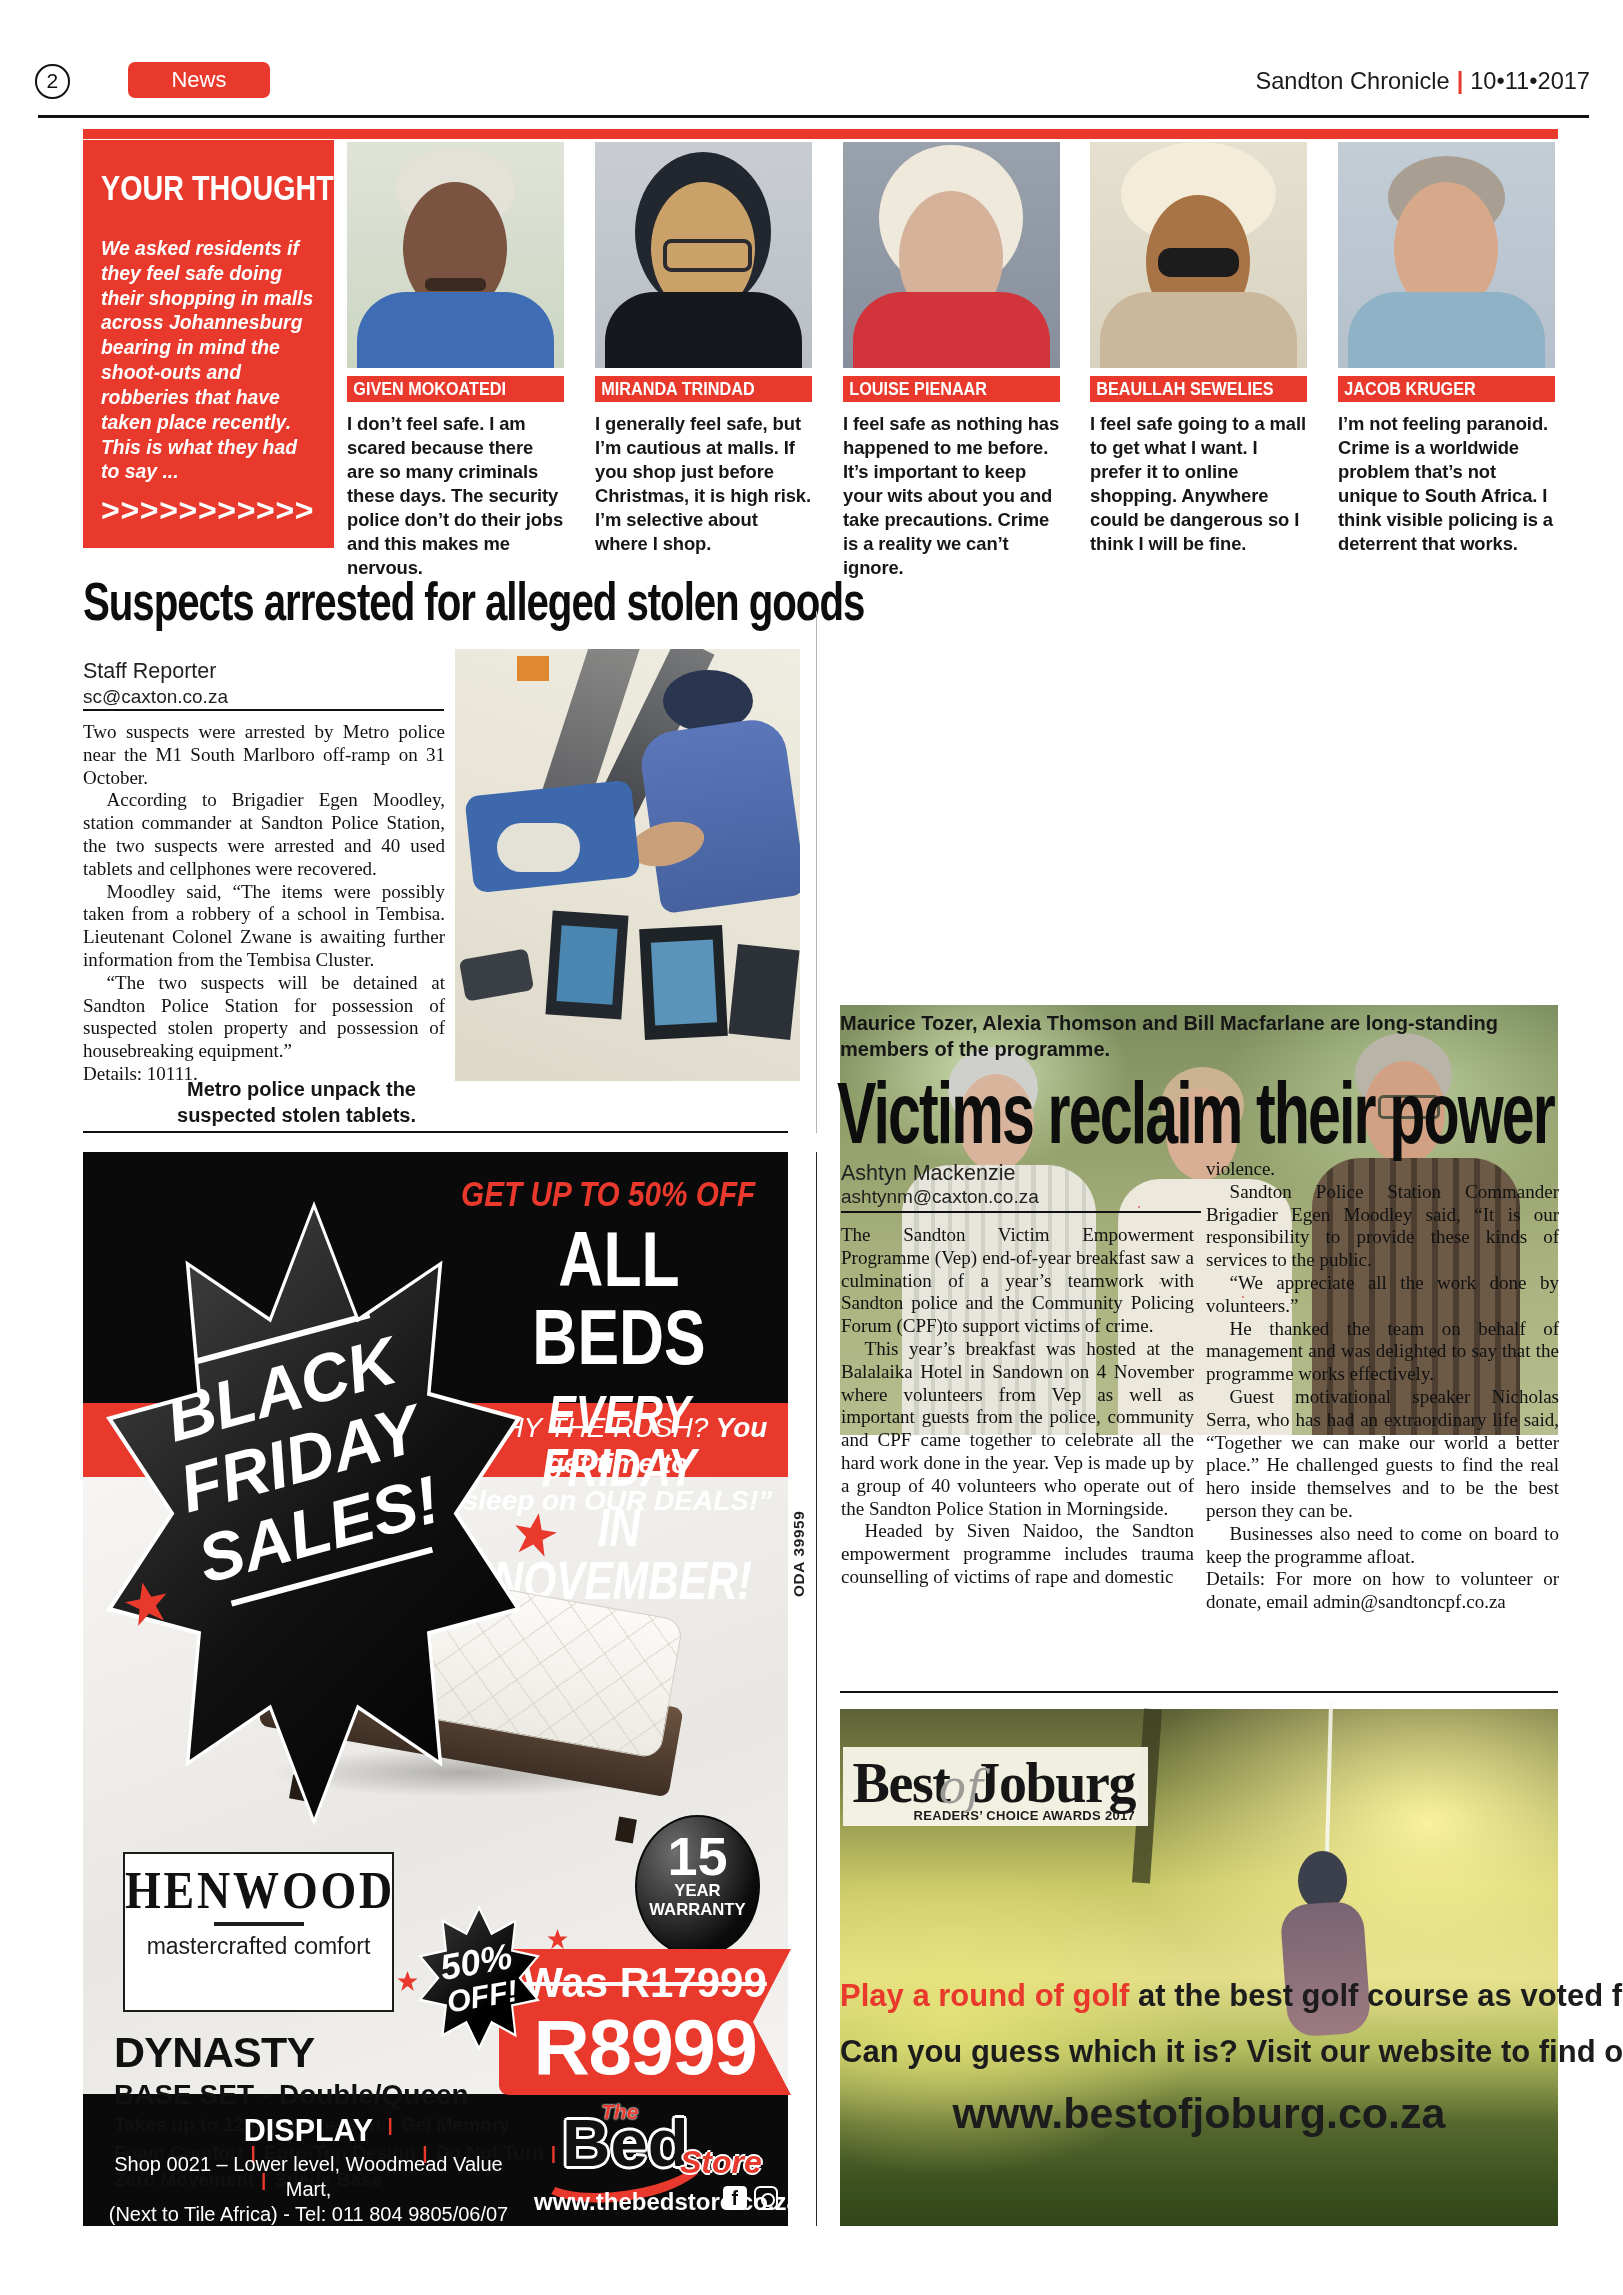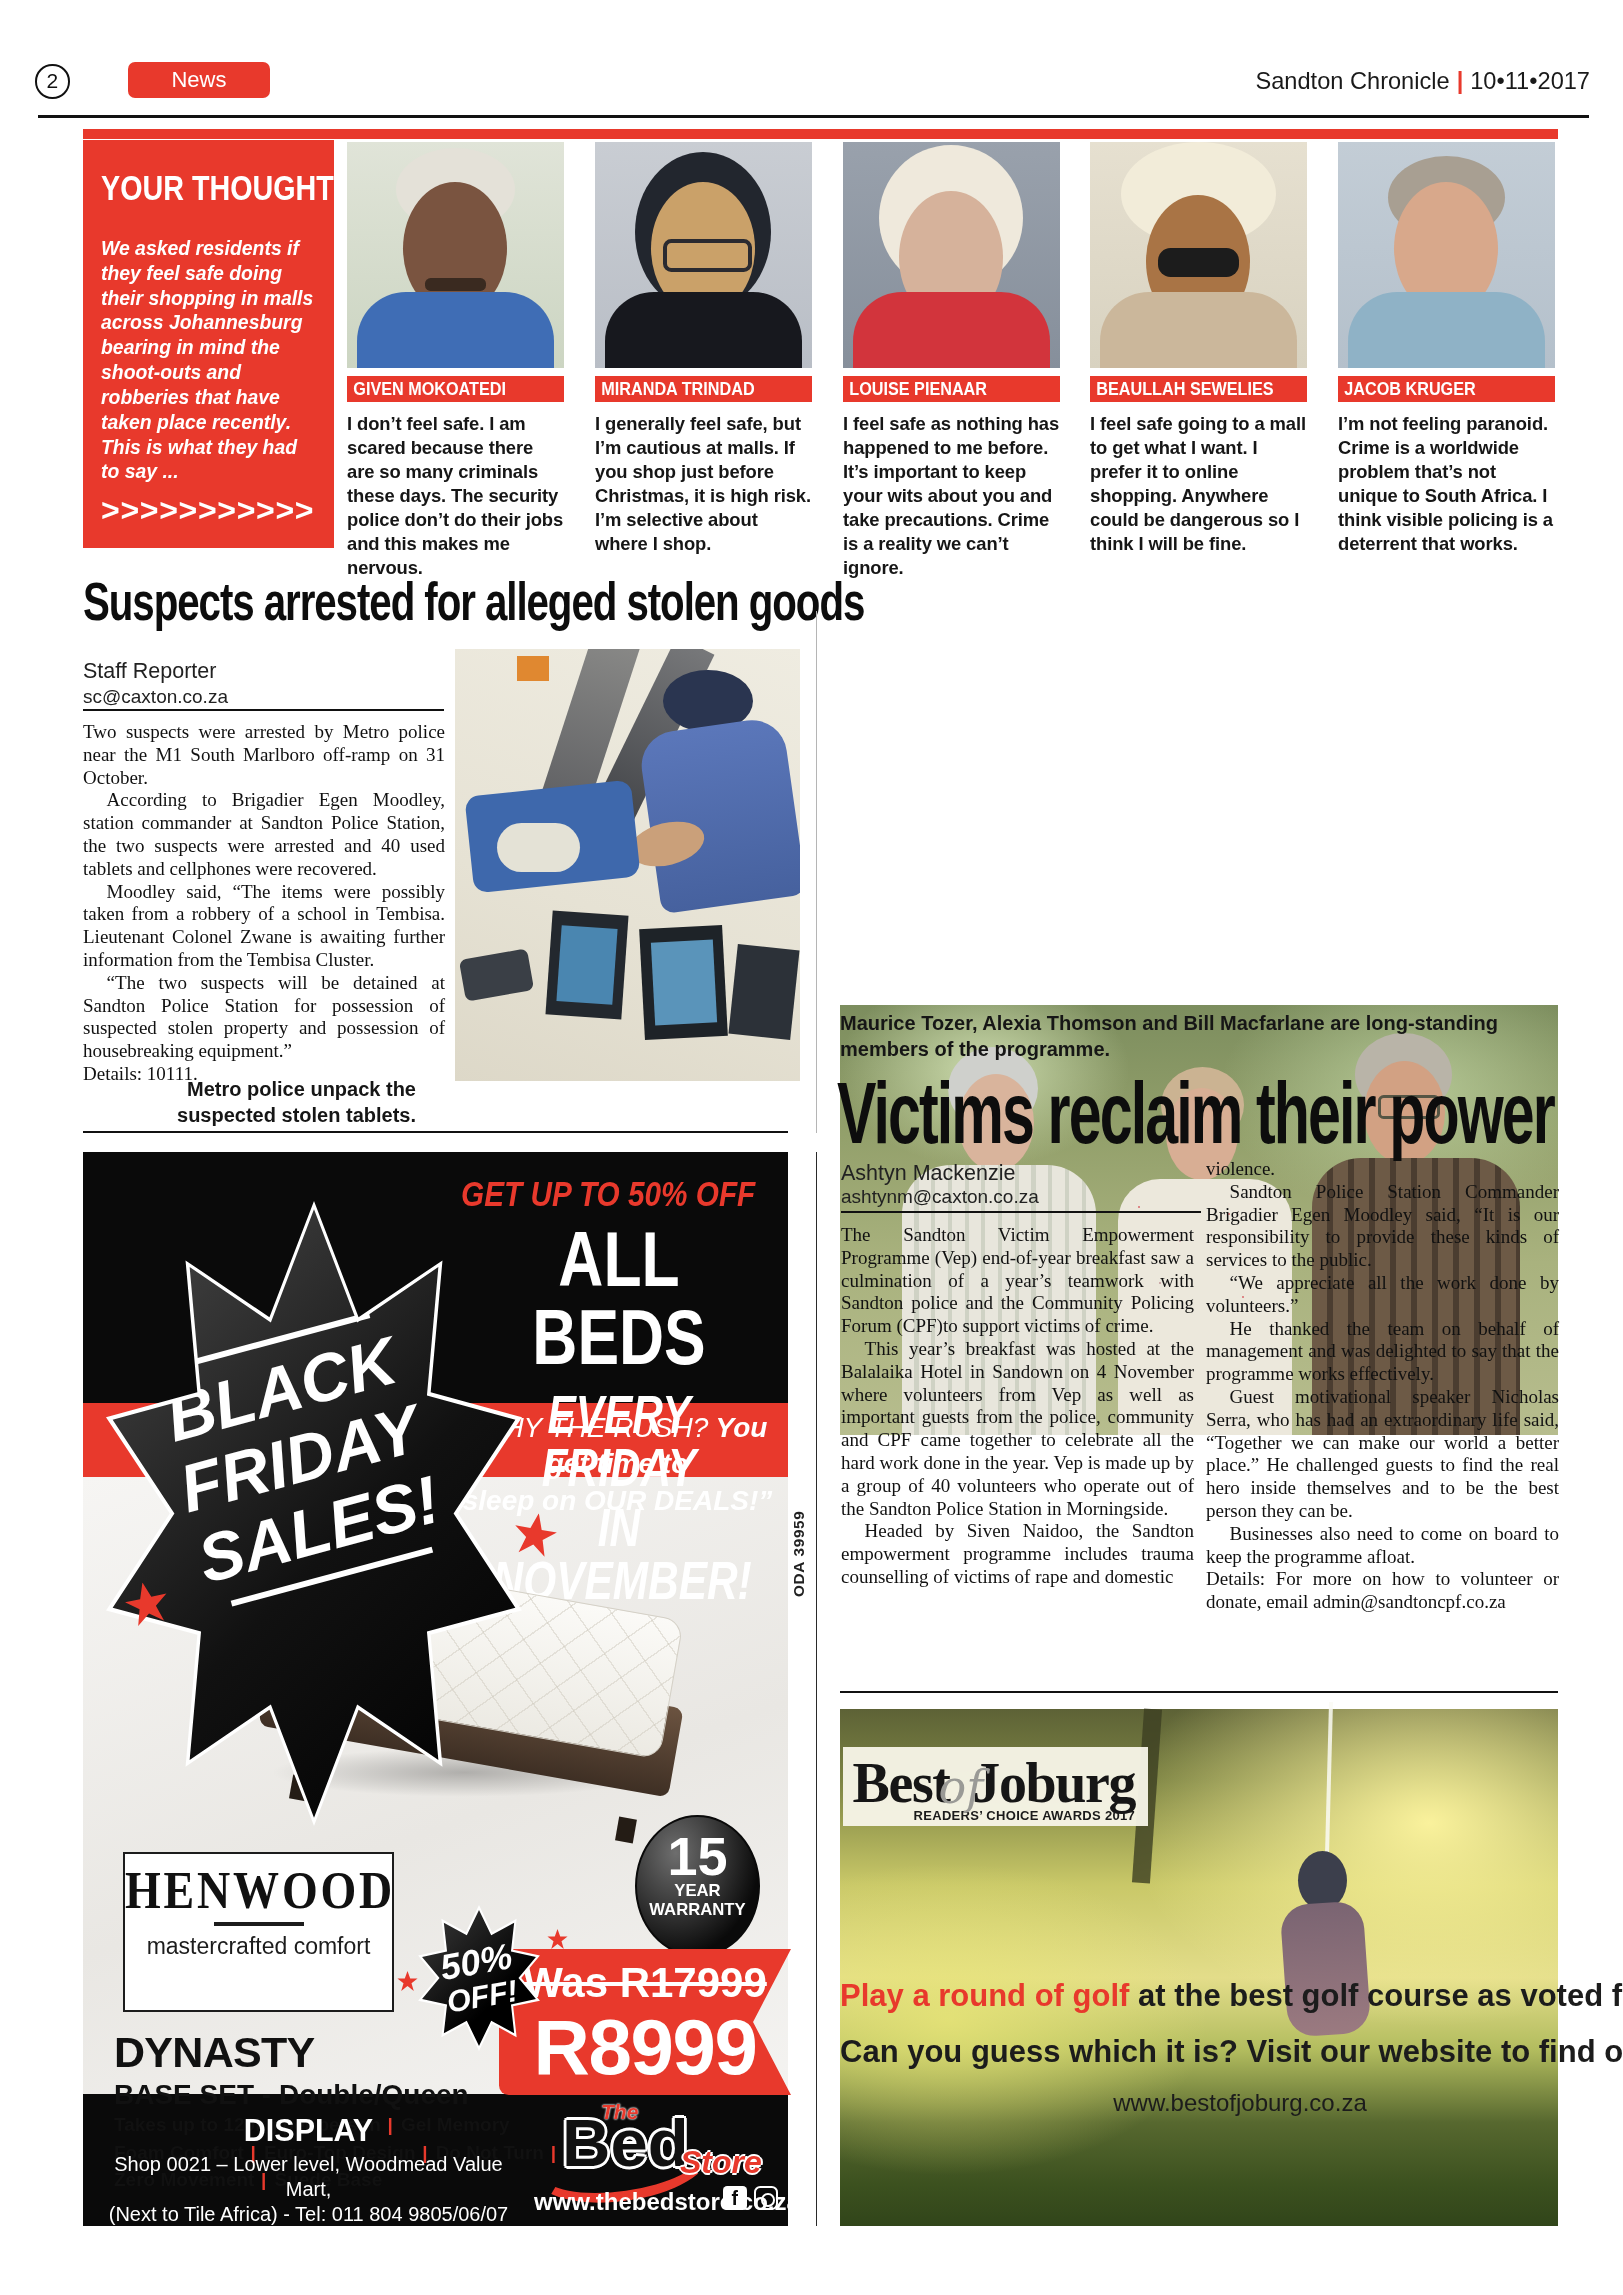--- a/index.html
+++ b/index.html
@@ -110,21 +110,21 @@
       linear-gradient(180deg,#5d6236 0%,#7d8443 14%,#c9c868 34%,#e3dd8a 52%,#b2bc5e 66%,#57682f 80%,#3c511f 92%,#31451a 100%);}
   .bjlogo{background:rgba(248,245,233,.95);padding:4.2px 12.5px 2.8px 9.7px;box-sizing:border-box;}
   .bjlogo .best,.bjlogo .joburg{font-family:"Liberation Serif","DejaVu Serif",serif;
       font-size:56px;font-weight:700;color:#161616;letter-spacing:-1.4px;}
   .bjlogo .of{font-family:"DejaVu Serif",serif;font-style:italic;font-size:46px;color:#9a9a96;
       margin:0 -11px;position:relative;top:1px;}
   .bjsub{display:block;text-align:right;font-size:13px;font-weight:700;color:#1a1a1a;
          letter-spacing:0.3px;margin-top:-7px;}
   .bjline{color:#1c1c1c;font-size:31px;font-weight:700;text-align:center;white-space:nowrap;}
   .bjline .red{color:#e8392c;}
-  .bjsite{font-size:24px;font-weight:400;padding-left:41px;}
+  .bjsite{font-size:43px;font-weight:700;}
 </style>
 </head>
 <body>
 
 <div class="page">
 
   <div class="abs pagenum" style="left:35px;top:64px;">2</div>
   <div class="abs newstab" style="left:128px;top:62px;width:142px;height:36px;">News</div>
   <div class="abs masthead" style="right:34px;top:68px;">
     <span>Sandton Chronicle</span><span class="sep">|</span><span>10•11•2017</span>

